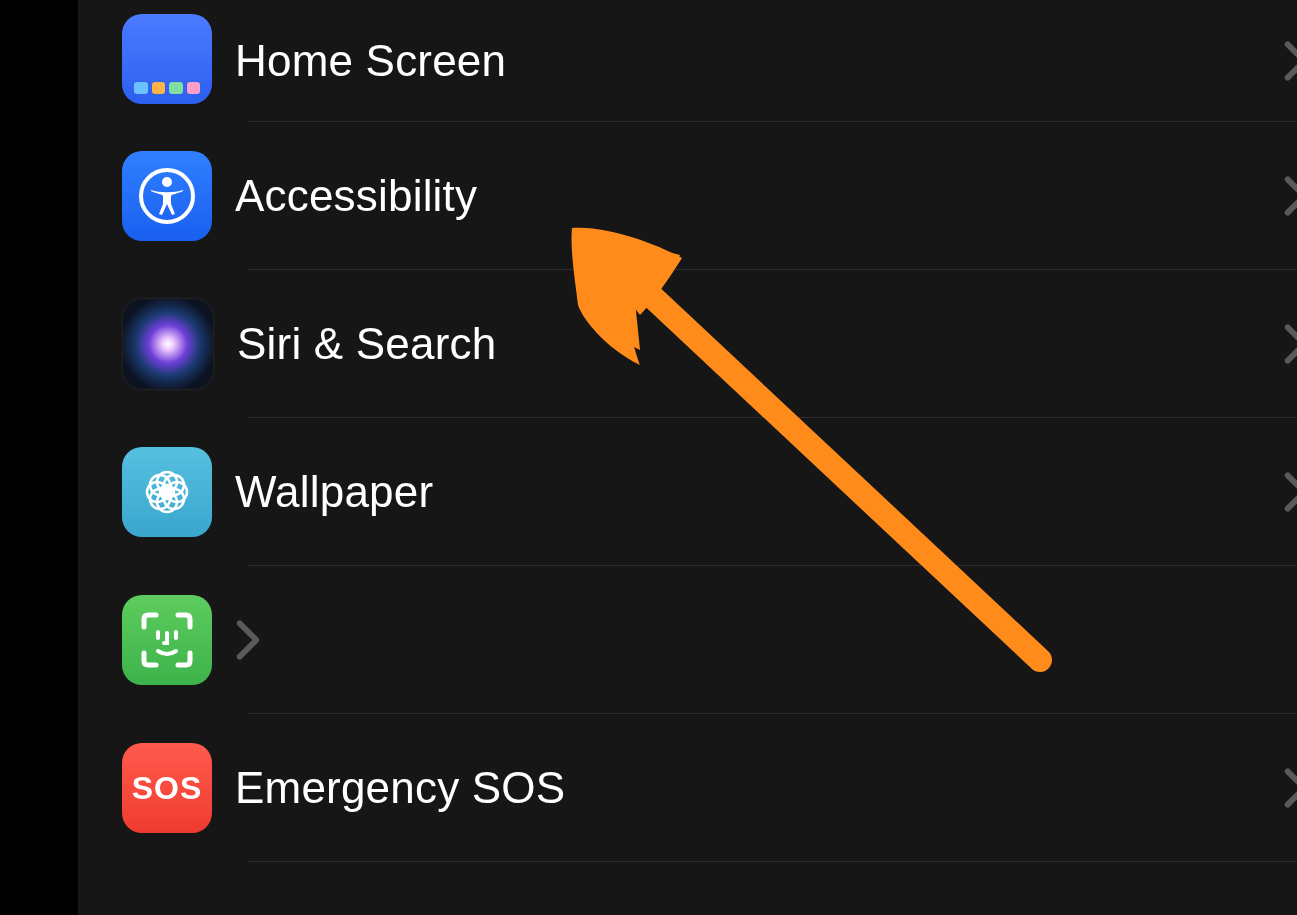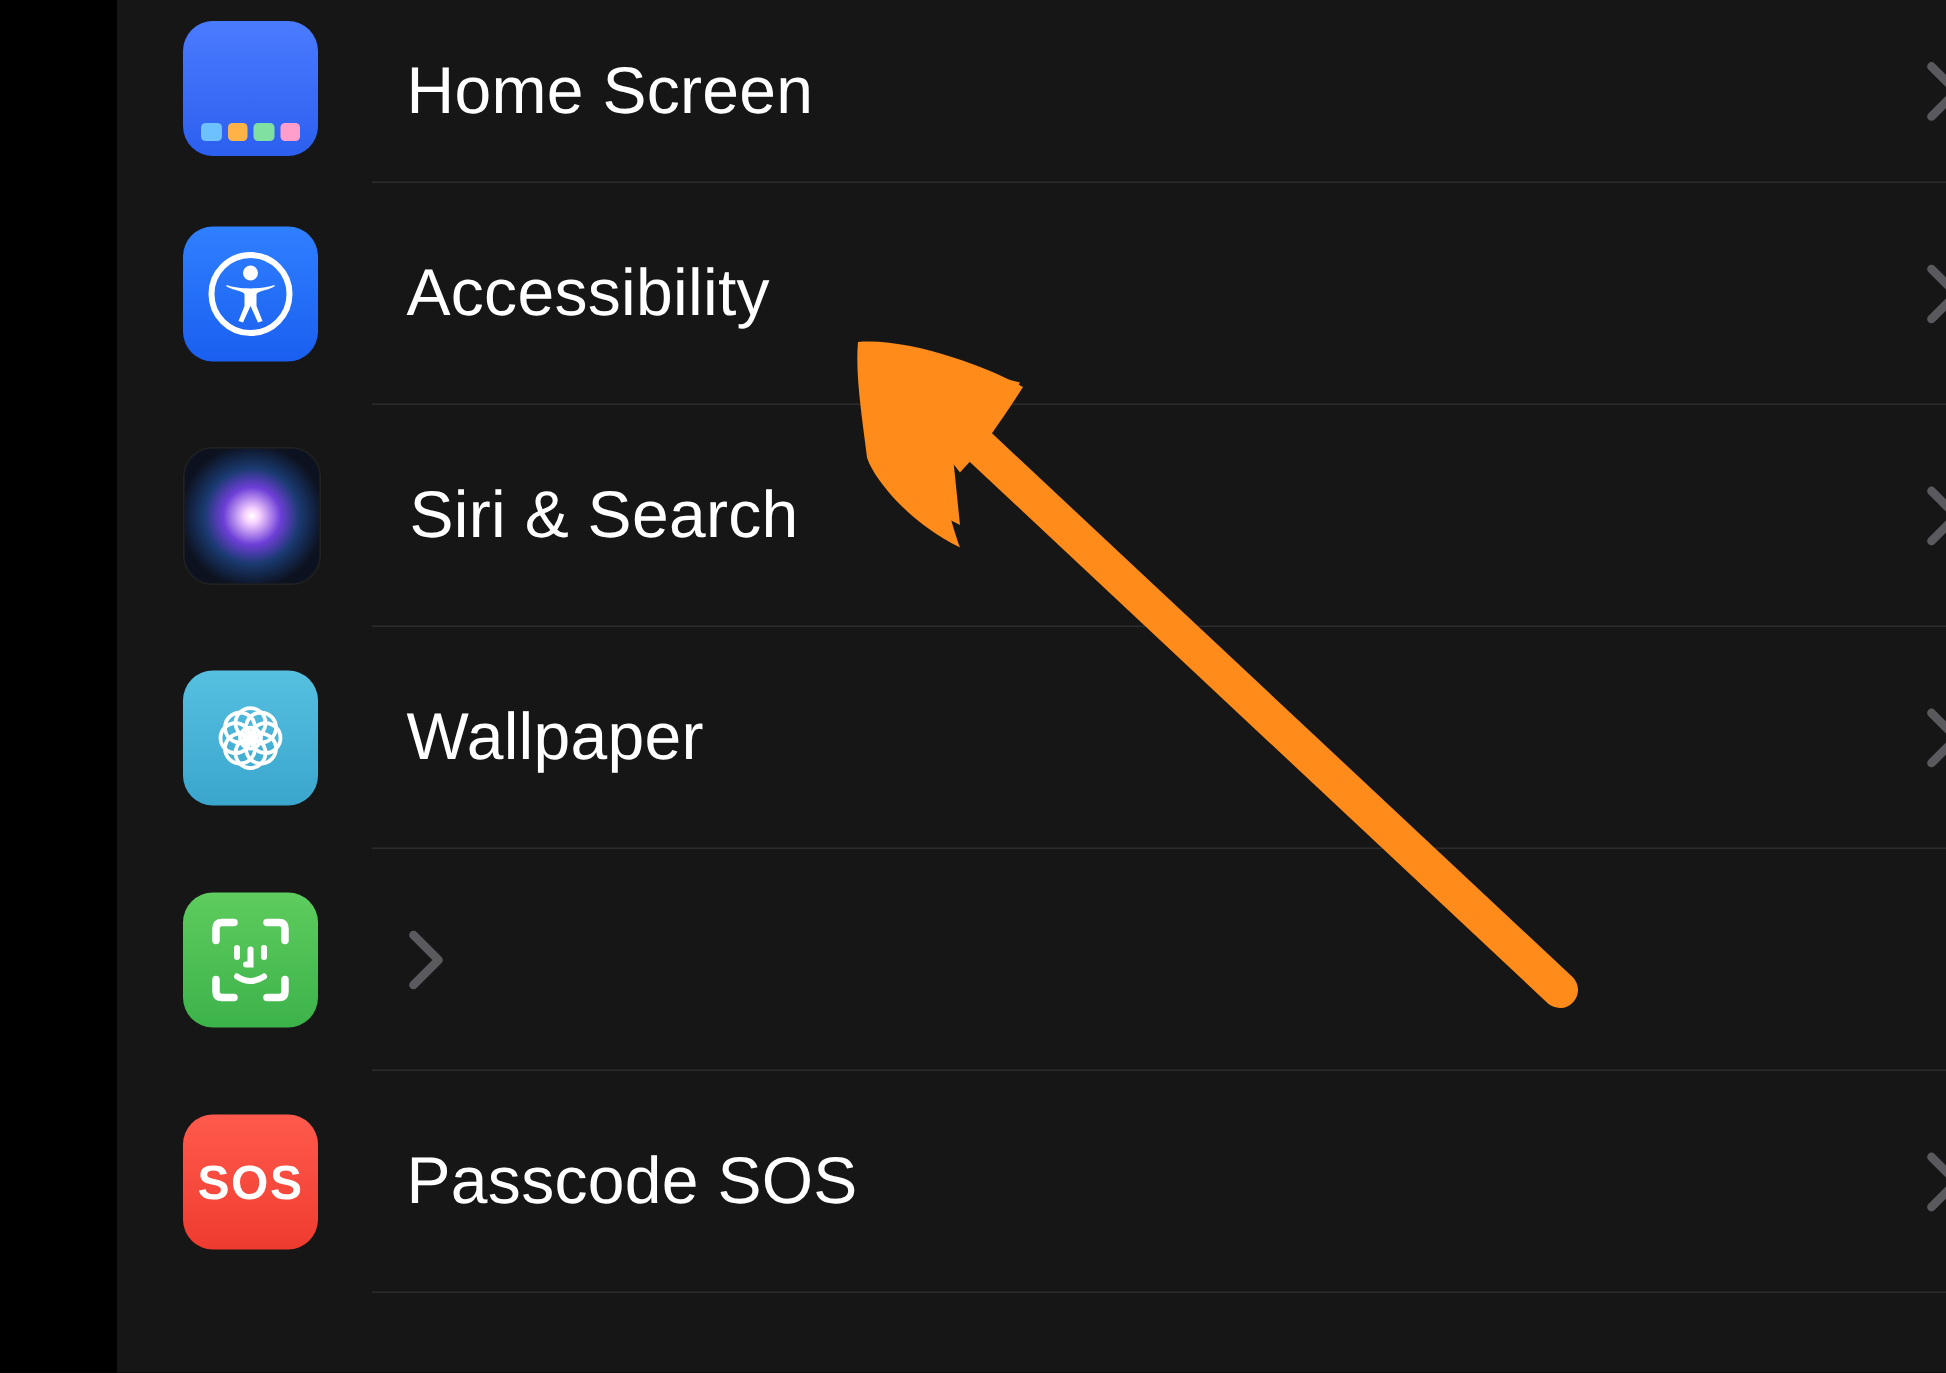--- a/index.html
+++ b/index.html
@@ -43,21 +43,21 @@
     background: #2c2c2e;
   }
   .icon-wrap {
     width: 90px;
     height: 90px;
     border-radius: 20px;
     display: flex;
     align-items: center;
     justify-content: center;
     flex-shrink: 0;
-    margin-right: 59px;
+    margin-right: 23px;
   }
   .label {
     color: #ffffff;
     font-size: 44px;
     font-weight: 400;
     flex: 1;
     letter-spacing: 0.2px;
   }
   .chevron {
     color: #5a5a5e;
@@ -234,21 +234,21 @@
             <path d="M2 2 L12 12 L2 22" stroke="#5a5a5e" stroke-width="3.5" stroke-linecap="round" stroke-linejoin="round"></path>
           </svg>
       </div>
       <div class="separator"></div>
     </div>
 
     <div class="row row-5">
       <div class="icon-wrap icon-sos">
         <span>SOS</span>
       </div>
-      <div class="label">Passcode SOS</div>
+      <div class="label">Emergency SOS</div>
       <div class="chevron">
         <svg viewBox="0 0 14 24" fill="none">
             <path d="M2 2 L12 12 L2 22" stroke="#5a5a5e" stroke-width="3.5" stroke-linecap="round" stroke-linejoin="round"></path>
           </svg>
       </div>
       <div class="separator"></div>
     </div>
 
   </div>
 </div>

